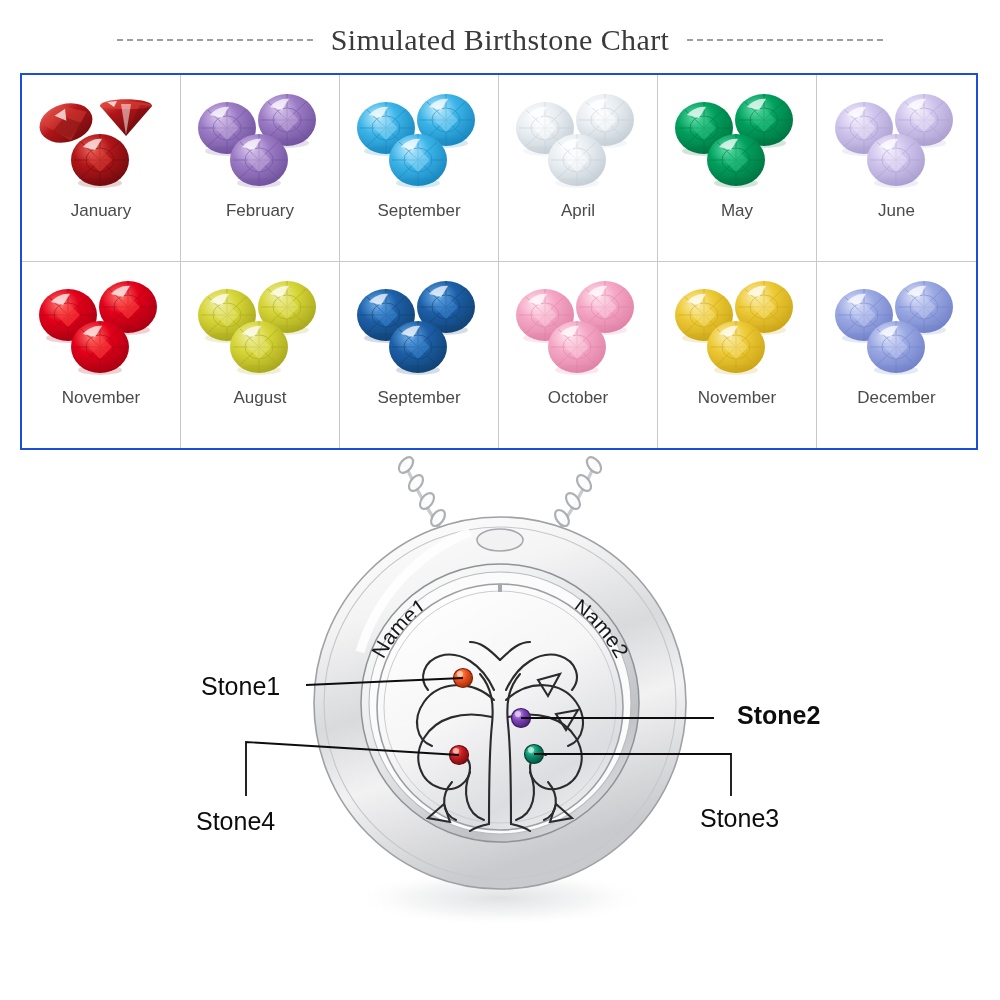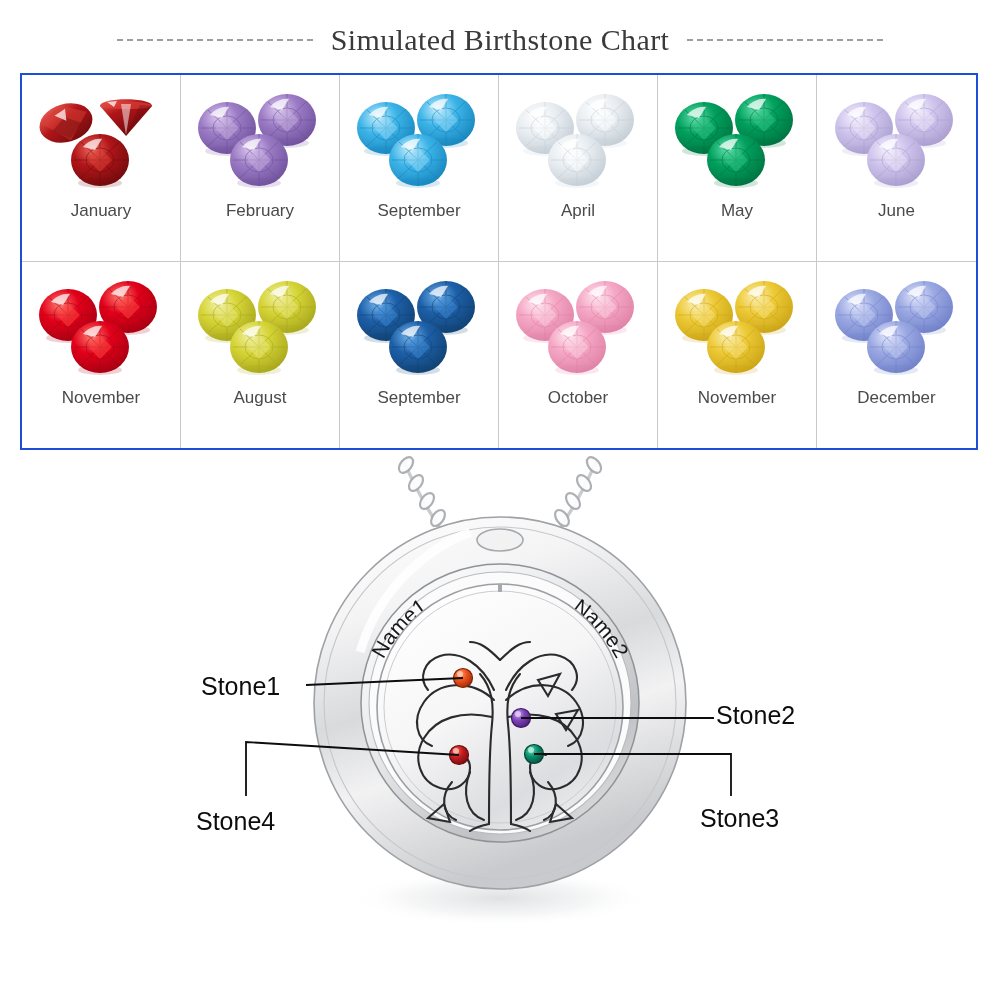--- a/index.html
+++ b/index.html
@@ -67,21 +67,21 @@
   }
   #necklace-svg{position:absolute;left:0;top:0;}
 
   .callout-label{
     position:absolute;
     font-family:"Liberation Sans", sans-serif;
     font-size:25px;color:#0d0d0d;
     white-space:nowrap;
   }
   #label-stone1{left:201px;top:220px;}
-  #label-stone2{left:716px;top:249px;}
+  #label-stone2{left:737px;top:249px;font-weight:bold;}
   #label-stone3{left:700px;top:352px;}
   #label-stone4{left:196px;top:355px;text-align:right;}
 </style>
 </head>
 <body>
 
 <div id="title-bar">
   <div class="dash-rule"></div>
   <div id="chart-title">Simulated Birthstone Chart</div>
   <div class="dash-rule"></div>

